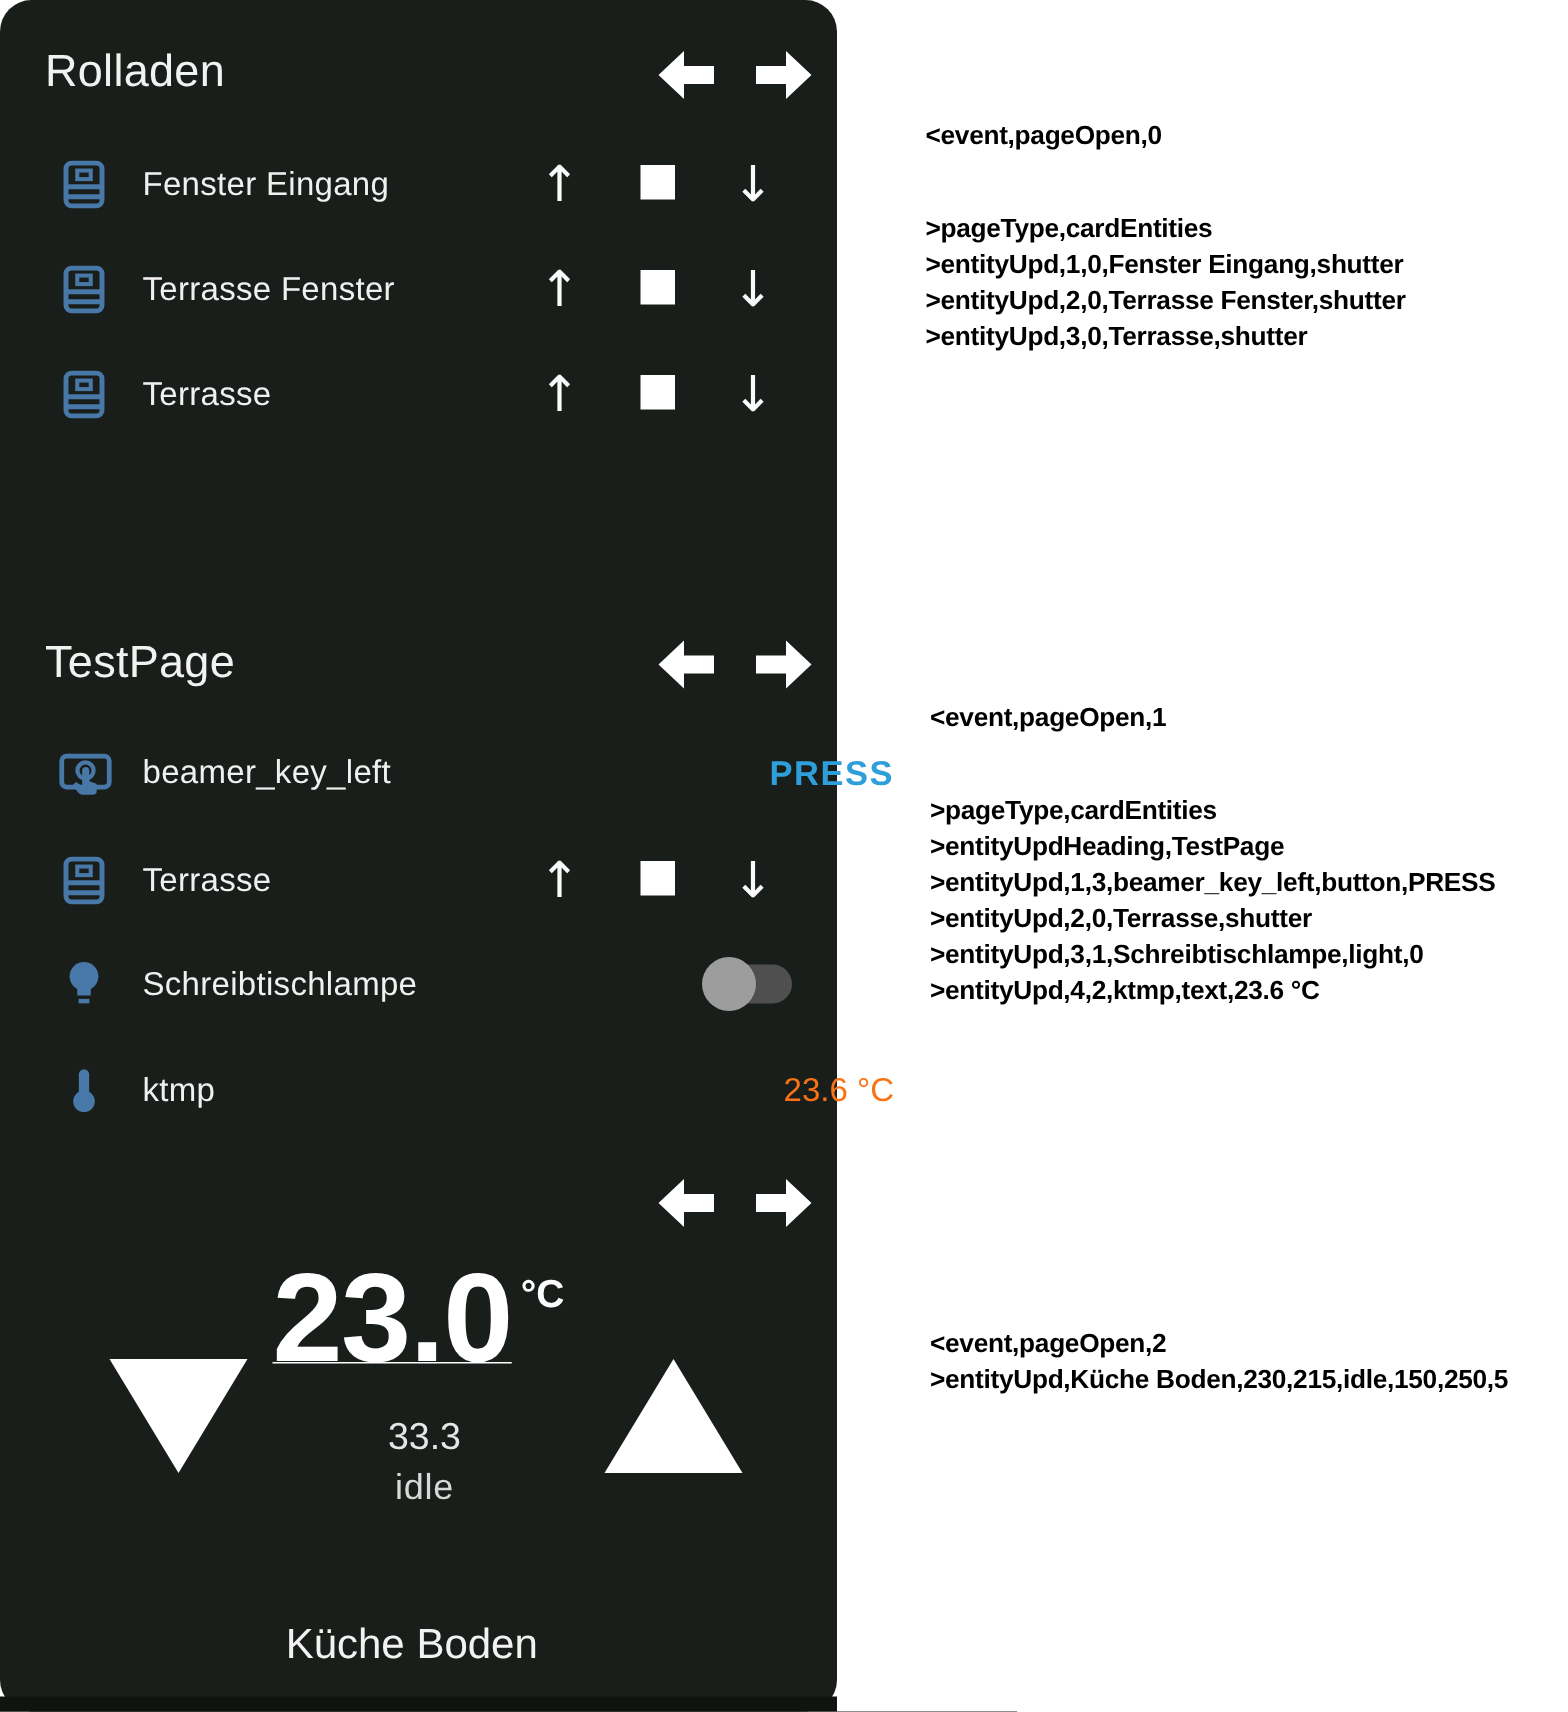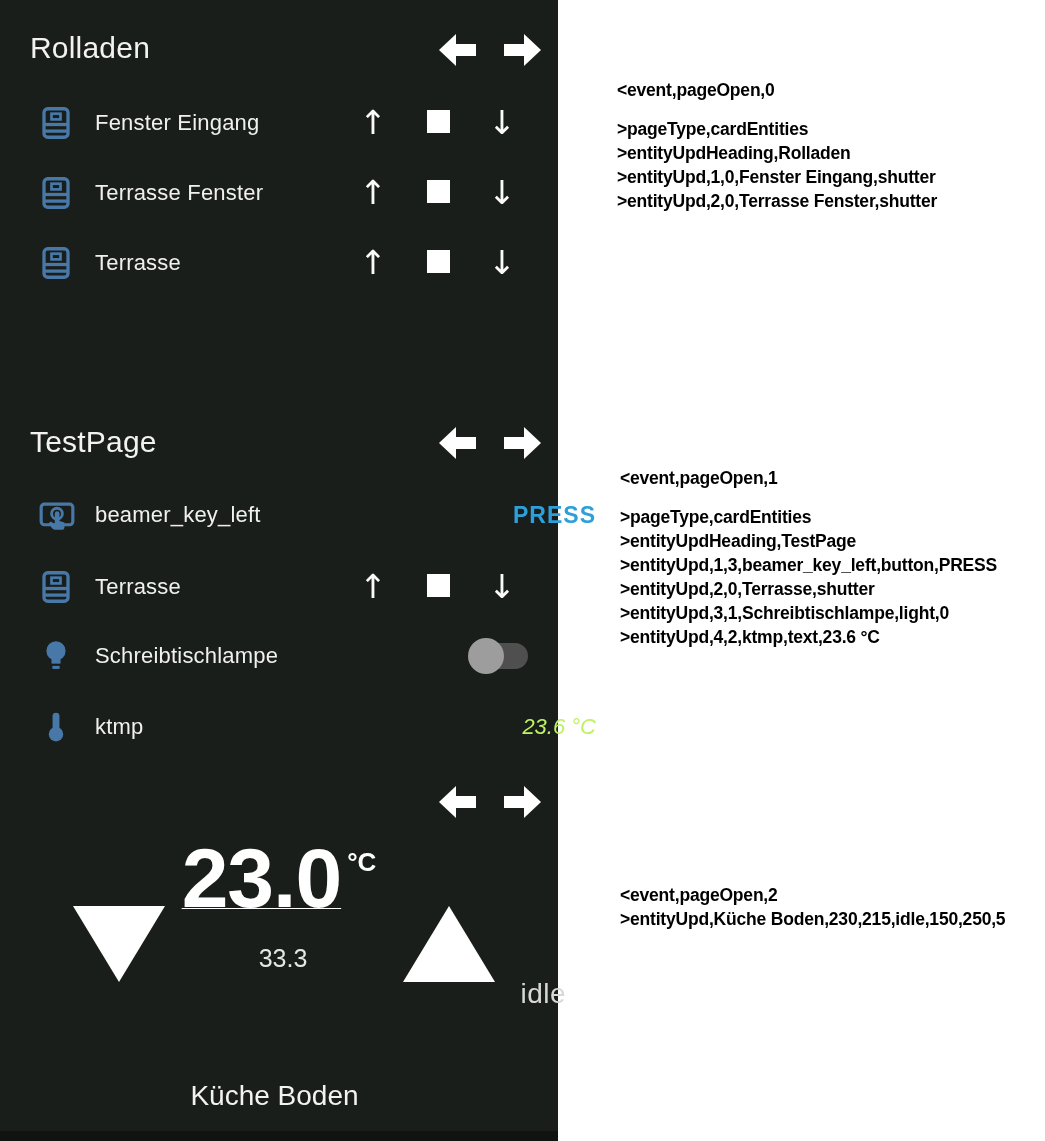--- a/index.html
+++ b/index.html
@@ -4,20 +4,21 @@
 <style>
   html,body{margin:0;padding:0;}
   body{
     width:1045px;height:1141px;position:relative;background:#ffffff;
     font-family:"Liberation Sans",sans-serif;overflow:hidden;
   }
   
   .panel{
     position:absolute;left:0;top:0;width:558px;height:1141px;
     background:var(--panel-bg,#1a1e1a);
+    border-radius:21px;
   }
   .panel .bottom-strip{position:absolute;left:0;top:1131px;width:558px;height:10px;background:#10130f;}
   .card-title{
     position:absolute;left:30px;color:#f2f2f2;font-size:30px;line-height:36px;
     font-weight:400;letter-spacing:.2px;
   }
   .nav-arrow{position:absolute;width:39px;height:34px;}
   .nav-arrow svg{display:block;}
   
   .row{position:absolute;left:0;width:624px;height:46px;}
@@ -32,41 +33,41 @@
     color:#fafafa;font-size:33px;font-family:"DejaVu Sans",sans-serif;cursor:pointer;
   }
   .ctl.up{left:351px;}
   .ctl.stop{left:416px;}
   .ctl.down{left:480px;}
   .sq{display:inline-block;width:23px;height:23px;background:#ffffff;vertical-align:middle;margin-top:-6px;}
   .press{
     position:absolute;right:28px;top:0;line-height:46px;font-size:23px;font-weight:600;
     color:var(--press-blue,#2e9fd9);letter-spacing:1px;cursor:pointer;
   }
-  .value{position:absolute;right:28px;top:0;line-height:46px;font-size:22px;color:#bef264;white-space:nowrap;font-style:italic;}
+  .value{position:absolute;right:28px;top:0;line-height:46px;font-size:22px;color:#f97316;white-space:nowrap;}
   
   .toggle{position:absolute;left:468px;top:5px;width:62px;height:36px;cursor:pointer;}
   .toggle .track{position:absolute;left:2px;top:5px;width:58px;height:26px;border-radius:13px;background:#4f4f4f;}
   .toggle .knob{position:absolute;left:0;top:0;width:36px;height:36px;border-radius:50%;background:#9d9d9d;}
   
   .bigtemp{position:absolute;left:0;top:832px;width:558px;text-align:center;color:#ffffff;white-space:nowrap;text-decoration:underline;}
   .bigtemp .num{font-size:84px;font-weight:700;line-height:92px;letter-spacing:-1px;}
   .bigtemp .unit{display:inline-block;font-size:26px;font-weight:700;transform:translateY(-36px);margin-left:6px;}
   .tri{position:absolute;width:0;height:0;cursor:pointer;}
   .tri.down{left:73px;top:906px;border-left:46px solid transparent;border-right:46px solid transparent;border-top:76px solid #ffffff;}
   .tri.up{left:403px;top:906px;border-left:46px solid transparent;border-right:46px solid transparent;border-bottom:76px solid #ffffff;}
   .target{position:absolute;left:0;top:944px;width:566px;text-align:center;font-size:25px;color:#e6e6e6;}
-  .hstate{position:absolute;left:0;top:978px;width:566px;text-align:right;font-size:28px;color:#d8d8d8;letter-spacing:.5px;}
+  .hstate{position:absolute;left:0;top:978px;width:566px;text-align:center;font-size:24px;color:#d8d8d8;letter-spacing:.5px;}
   .tname{position:absolute;left:0;top:1080px;width:549px;text-align:center;font-size:28px;color:#f2f2f2;}
   
   .log{
     position:absolute;color:#000;font-weight:700;font-size:17.5px;line-height:24px;
     letter-spacing:-0.2px;white-space:nowrap;font-family:Liberation Sans, sans-serif;
   }
-  .log .gap{margin-top:15px;}
+  .log .gap{margin-top:38px;}
 </style>
 </head>
 <body>
 
 <svg width="0" height="0" style="position:absolute">
   <defs>
     <g id="arrow-left">
       <polygon points="18,1 1,17 18,33 18,23 38,23 38,11 18,11" fill="#ffffff"></polygon>
     </g>
     <g id="arrow-right">
@@ -223,23 +224,23 @@
   <div class="target">33.3</div>
   <div class="hstate">idle</div>
   <div class="tname">Küche Boden</div>
 
   <div class="bottom-strip"></div>
 </div>
 
 <div class="log" style="left:617px;top:78px">
   <div>&lt;event,pageOpen,0</div>
   <div class="gap">&gt;pageType,cardEntities</div>
-  <div>&gt;entityUpdHeading,Rolladen</div>
   <div>&gt;entityUpd,1,0,Fenster Eingang,shutter</div>
   <div>&gt;entityUpd,2,0,Terrasse Fenster,shutter</div>
+  <div>&gt;entityUpd,3,0,Terrasse,shutter</div>
 </div>
 
 <div class="log" style="left:620px;top:466px">
   <div>&lt;event,pageOpen,1</div>
   <div class="gap">&gt;pageType,cardEntities</div>
   <div>&gt;entityUpdHeading,TestPage</div>
   <div>&gt;entityUpd,1,3,beamer_key_left,button,PRESS</div>
   <div>&gt;entityUpd,2,0,Terrasse,shutter</div>
   <div>&gt;entityUpd,3,1,Schreibtischlampe,light,0</div>
   <div>&gt;entityUpd,4,2,ktmp,text,23.6 °C</div>

